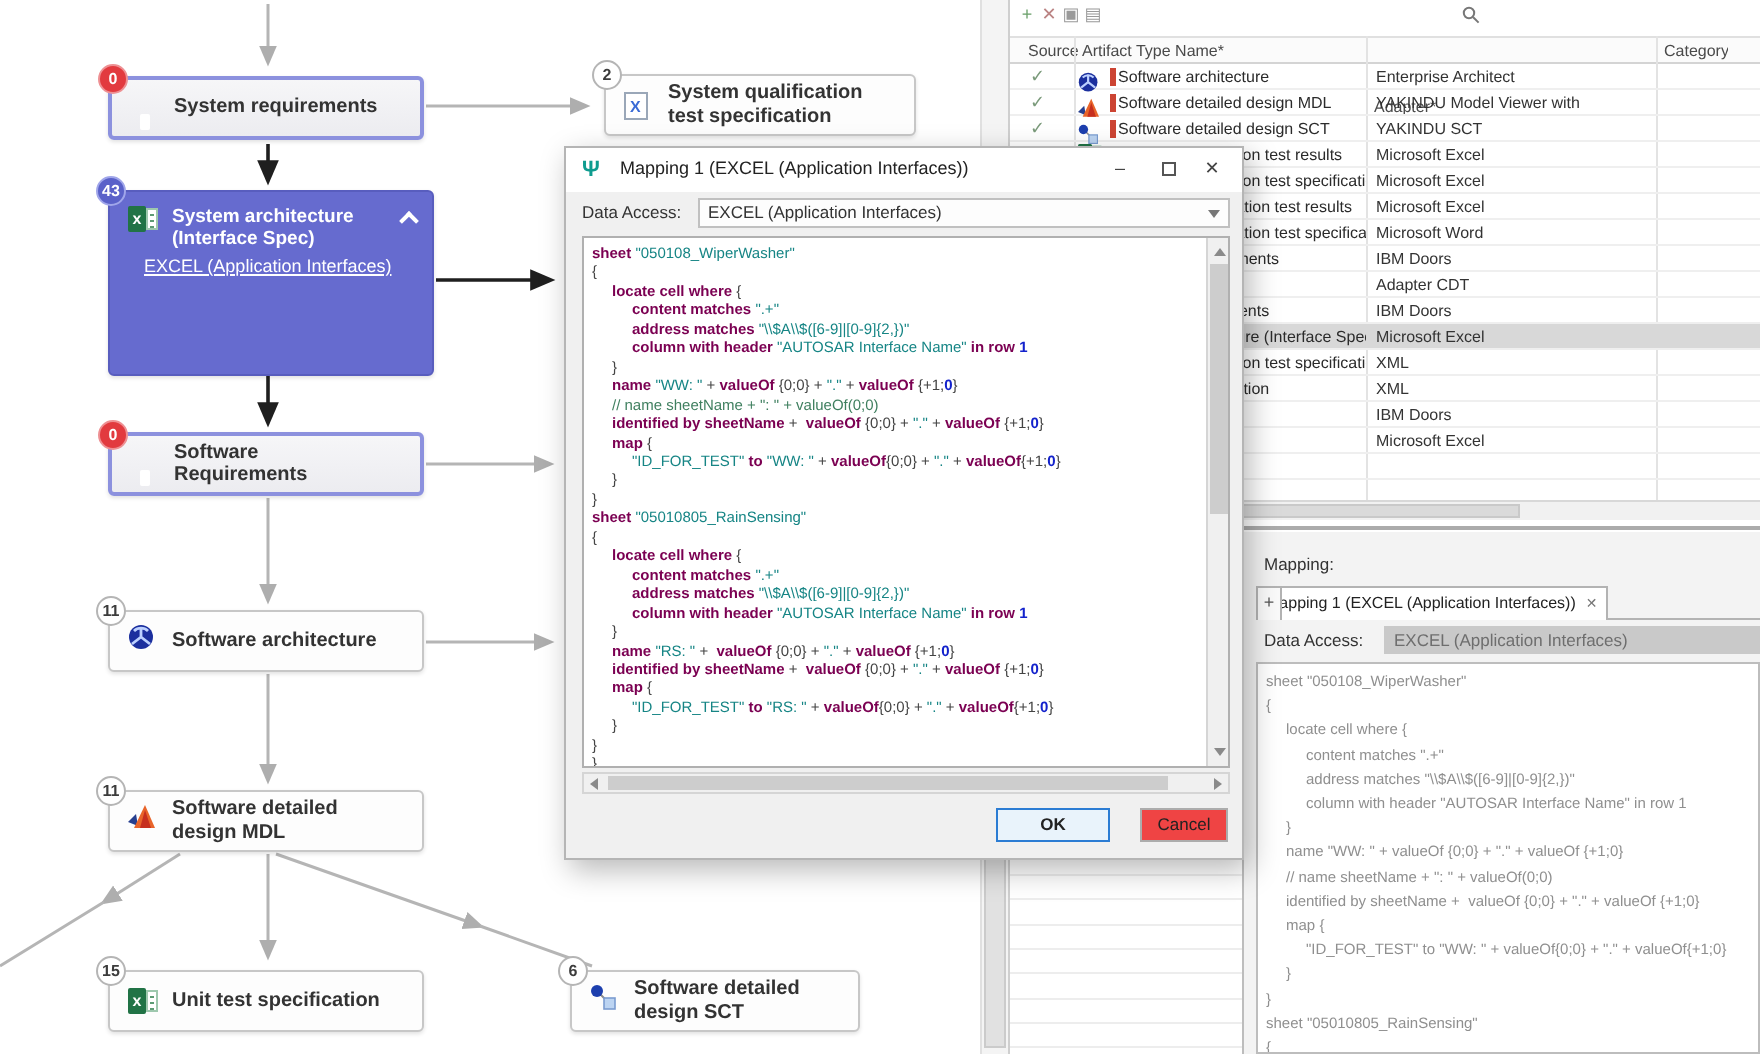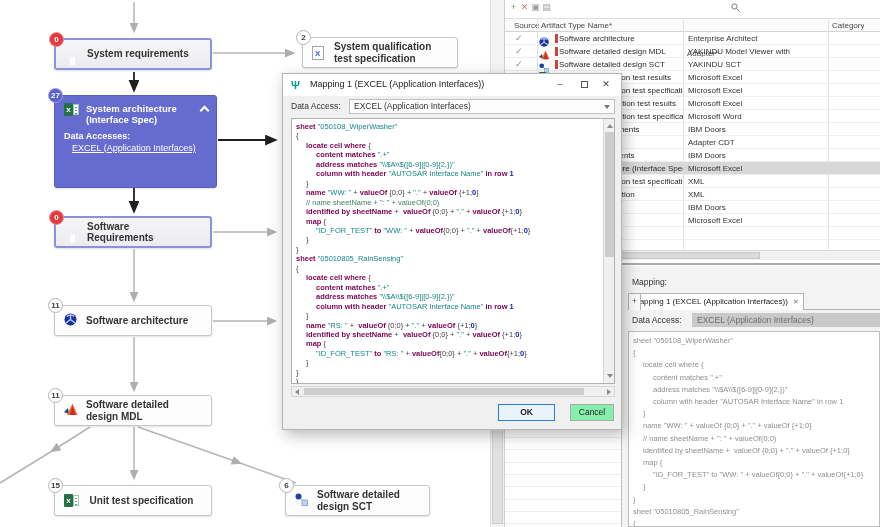--- a/index.html
+++ b/index.html
@@ -107,21 +107,21 @@
   #dlg-vsb .thumb{position:absolute;left:1px;top:13px;width:9px;height:125px;background:#cdcdcd;}
   .sb-arrow{position:absolute;left:3px;width:0;height:0;border-left:3px solid transparent;border-right:3px solid transparent;}
   .sb-up{top:5px;border-bottom:4px solid #8a8a8a;}
   .sb-dn{bottom:5px;border-top:4px solid #8a8a8a;}
   #dlg-hsb{position:absolute;left:8px;top:312px;width:324px;height:11px;background:#f0f0f0;border:1px solid #d5d5d5;}
   #dlg-hsb .thumb{position:absolute;left:12px;top:1px;height:7px;width:280px;background:#cdcdcd;}
   .sb-left{position:absolute;left:3px;top:2px;width:0;height:0;border-top:3px solid transparent;border-bottom:3px solid transparent;border-right:4px solid #8a8a8a;}
   .sb-right{position:absolute;right:3px;top:2px;width:0;height:0;border-top:3px solid transparent;border-bottom:3px solid transparent;border-left:4px solid #8a8a8a;}
   .dlg-pushbtn{position:absolute;top:330px;height:17px;font-size:8.5px;text-align:center;line-height:15px;color:#222;cursor:pointer;}
   #dlg-ok{left:215px;width:57px;background:#e9f3fb;border:1px solid #2b7cd3;font-weight:bold;}
-  #dlg-cancel{left:287px;width:44px;background:#86efac;border:1px solid #acacac;}
+  #dlg-cancel{left:287px;width:44px;background:#ef4444;border:1px solid #acacac;}
 
   
   .i-req{width:15px;height:15px;border-radius:50%;background:linear-gradient(#45c6d8,#1693a9);position:relative;}
   .i-req::after{content:"";position:absolute;left:5px;top:3px;width:5px;height:8px;background:#fff;border-radius:1px;}
   .i-excel{width:15px;height:13px;position:relative;}
   .i-excel .xl{position:absolute;left:0;top:0;width:9px;height:13px;background:#217346;color:#fff;
                font-size:8px;font-weight:bold;text-align:center;line-height:13px;border-radius:1px;}
   .i-excel .sh{position:absolute;left:9px;top:1px;width:6px;height:11px;background:#fff;border:0.5px solid #9ec8ae;}
   .i-excel .sh i{display:block;height:1px;background:#5d9b74;margin:2px 1px 0 1px;}
   .i-doc{width:10px;height:12px;background:#f4f4f4;border:1px solid #b5b5b5;}
@@ -169,36 +169,35 @@
         <div class="dnode" style="left: 302px; top: 37px; width: 156px; height: 31px;">
           <span class="nbadge badge-plain">2</span>
           <span class="nicon" style="display: inline-block;">
             <span class="i-xml" style="display: block;">
               <span style="position: absolute; left: 2px; top: 2px; font-size: 8px; font-weight: bold; color: rgb(58, 107, 214);">X</span>
             </span>
           </span>
           <div class="nlabel">System qualification test specification</div>
         </div>
         <div class="dnode selected" style="left: 54px; top: 95px; width: 163px; height: 93px;">
-          <span class="nbadge badge-blue">27</span>
+          <span class="nbadge badge-blue">43</span>
           <div class="sel-head">
             <span style="display: inline-block;">
               <span class="i-excel" style="display: block; transform: scale(1); transform-origin: 0px 0px;">
                 <span class="xl">x</span>
                 <span class="sh">
                   <i></i>
                   <i></i>
                   <i></i>
                 </span>
               </span>
             </span>
             <div class="sel-title">System architecture (Interface Spec)</div>
             <span class="chev"></span>
           </div>
-          <div class="sel-sect">Data Accesses:</div>
           <div class="sel-link">EXCEL (Application Interfaces)</div>
         </div>
         <div class="dnode hl" style="left: 54px; top: 216px; width: 158px; height: 32px;">
           <span class="nbadge badge-red">0</span>
           <span class="nicon" style="display: inline-block;"><span class="i-req" style="transform: scale(1); transform-origin: 0px 0px;"></span></span>
           <div class="nlabel">Software Requirements</div>
         </div>
         <div class="dnode" style="left: 54px; top: 305px; width: 158px; height: 31px;">
           <span class="nbadge badge-plain">11</span>
           <span class="nicon" style="display: inline-block;"><svg width="13" height="13" viewBox="0 0 13 13">
@@ -209,21 +208,21 @@
         </div>
         <div class="dnode" style="left: 54px; top: 395px; width: 158px; height: 31px;">
           <span class="nbadge badge-plain">11</span>
           <span class="nicon" style="display: inline-block;"><svg width="14" height="13" viewBox="0 0 14 13">
               <polygon points="0,9 4,5 5,11" fill="#273f8f"></polygon>
               <polygon points="3,12 8.5,0.5 13.5,12" fill="#e8642a"></polygon>
               <polygon points="6,12 8.5,3 11.5,12" fill="#c62f1f"></polygon>
             </svg></span>
           <div class="nlabel">Software detailed design MDL</div>
         </div>
-        <div class="dnode" style="left: 54px; top: 485px; width: 158px; height: 31px; justify-content: center;">
+        <div class="dnode" style="left: 54px; top: 485px; width: 158px; height: 31px;">
           <span class="nbadge badge-plain">15</span>
           <span class="nicon" style="display: inline-block;">
             <span class="i-excel" style="display: block; transform: scale(1); transform-origin: 0px 0px;">
               <span class="xl">x</span>
               <span class="sh">
                 <i></i>
                 <i></i>
                 <i></i>
               </span>
             </span>

